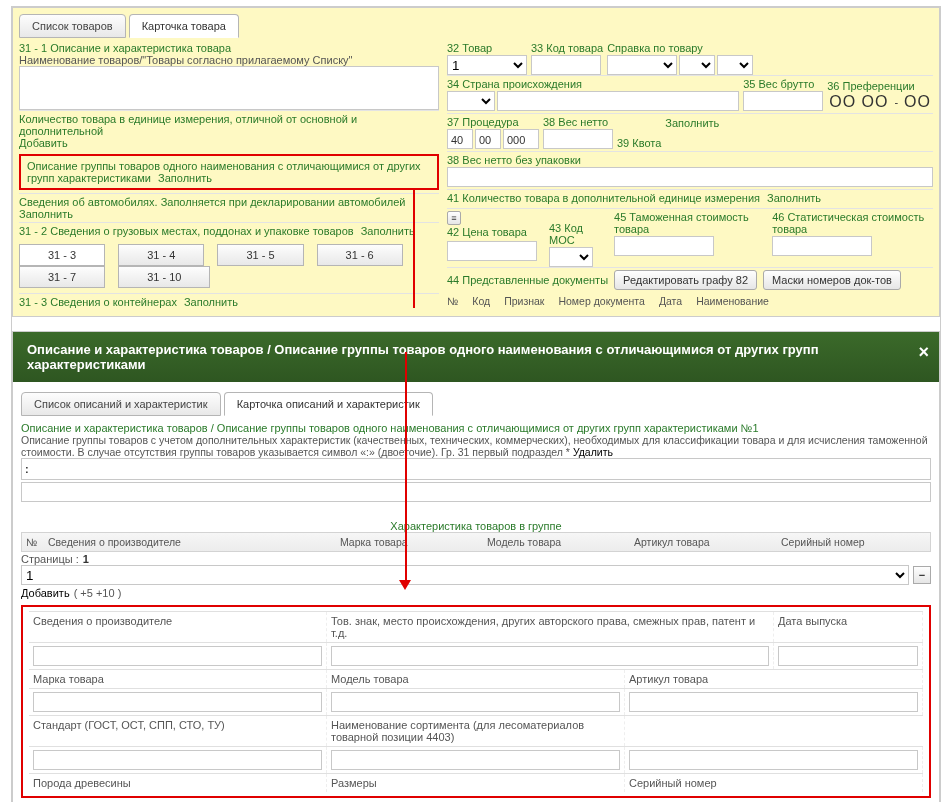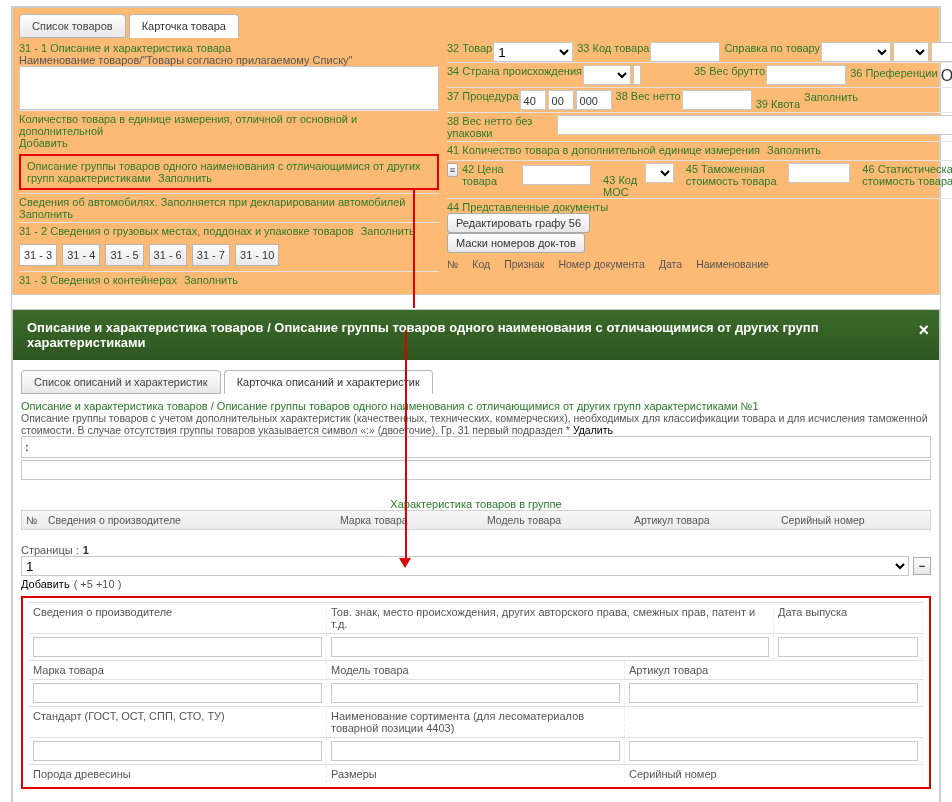--- a/index.html
+++ b/index.html
@@ -1,43 +1,43 @@
 <!DOCTYPE html>
 <html><head>
 <meta charset="utf-8">
 <style>
   * { box-sizing: border-box; font-family: Arial, sans-serif; }
   body { margin: 0; padding: 6px; background: #fff; font-size: 11px; color: #333; }
   .wrap { border: 1px solid #ccc; width: 930px; margin: 0 auto; }
 
-  .panel1 { position: relative; border: 1px solid #ccc; padding: 6px; background: #fdba74; }
+  .panel1 { position: relative; border: 1px solid #ccc; padding: 6px; background: #fef9c3; }
   .tabs { margin-bottom: 4px; }
   .tab { display: inline-block; padding: 5px 12px; border: 1px solid #b5b5b5; border-radius: 4px 4px 0 0; background: linear-gradient(#fdfdfd,#e8e8e8); color: #444; cursor: pointer; }
   .tab.active { background: #fff; border-bottom-color: #fff; color: #333; }
 
   .cols { display: flex; gap: 8px; }
   .col-l { flex: 0 0 420px; }
   .col-r { flex: 1 1 auto; }
 
   .sec { border-top: 1px solid #e3e3e3; padding: 2px 0; }
   .lbl-g { color: #2a7a2a; font-size: 11px; }
   .lbl { color: #555; font-size: 11px; }
   .lbl-s { font-size:10.5px; color:#555;}
   a.link { color: #2a7a2a; text-decoration: none; }
   a.linkb { color:#000; text-decoration:none; }
 
   .inp, .inpg { height: 20px; line-height:18px; padding:1px 3px; border:1px solid #c8c8c8; background:#fff; font-size:11px; }
   .field-row { display:flex; gap:4px; align-items:flex-end; flex-wrap:wrap; }
-  .field { display:flex; gap:1px; }
+  .field { display:flex; flex-direction:column; gap:1px; }
   .oo { font-size:16px; letter-spacing:1px; color:#333; padding:0 2px;}
 
   .redbox { border:2px solid #e00000; padding:4px 6px; margin:3px 0; }
 
   .numtabs { margin:5px 0; }
-  .numtab { display:inline-block; padding:4px 4px; border:1px solid #b5b5b5; background:linear-gradient(#fdfdfd,#e8e8e8); cursor:pointer; margin-right:2px; }
+  .numtab { display:inline-block; padding:4px 28px; border:1px solid #b5b5b5; background:linear-gradient(#fdfdfd,#e8e8e8); cursor:pointer; margin-right:10px; }
   .numtab.active { background:#fff; }
 
   .row-line { display:flex; gap:12px; border-top:1px solid #e3e3e3; padding-top:2px; margin-top:2px; }
   .btn { display:inline-block; padding:3px 8px; border:1px solid #aaa; border-radius:3px; background:linear-gradient(#fefefe,#e6e6e6); color:#333; cursor:pointer; font-size:11px; }
   .ico { display:inline-block; width:14px; height:14px; border:1px solid #aaa; border-radius:2px; background:linear-gradient(#fefefe,#e6e6e6); font-size:9px; text-align:center; line-height:12px; margin-right:3px;}
 
   .legend { display:flex; gap:14px; flex-wrap:wrap; padding:3px 0; font-size:10.5px; color:#555;}
 
   
   .panel2 { border:1px solid #ccc; margin-top:14px; }
@@ -193,23 +193,23 @@
           <div class="field">
               <span class="lbl-g" style="white-space:pre-line;">45 Таможенная стоимость товара</span>
             <div class="inp" style="width:100px;"></div>
             </div>
           <div class="field">
               <span class="lbl-g" style="white-space:pre-line;">46 Статистическая стоимость товара</span>
             <div class="inp" style="width:100px;"></div>
             </div>
         </div>
 
-        <div class="sec" style="display:flex;align-items:flex-start;flex-direction:column;">
+        <div class="sec" style="display:flex;align-items:center;gap:6px;">
           <span class="lbl-g">44 Представленные документы</span>
-          <span class="btn">Редактировать графу 56</span>
+          <span class="btn">Редактировать графу 82</span>
           <span class="btn">Маски номеров док-тов</span>
         </div>
         <div class="legend">
           <span>№</span>
           <span>Код</span>
           <span>Признак</span>
           <span>Номер документа</span>
           <span>Дата</span>
           <span>Наименование</span>
         </div>
@@ -241,21 +241,21 @@
 
       <div class="lbl-g" style="margin-top:18px;text-align:center;">Характеристика товаров в группе</div>
       <div class="table-head">
         <div class="th-cell" style="flex:0 0 20px;">№</div>
         <div class="th-cell" style="flex:2;">Сведения о производителе</div>
         <div class="th-cell">Марка товара</div>
         <div class="th-cell">Модель товара</div>
         <div class="th-cell">Артикул товара</div>
         <div class="th-cell">Серийный номер</div>
       </div>
-      <div class="row-flex" style="margin-top:14px;">
+      <div class="row-flex" style="margin-top:1px;">
         <span class="lbl">Страницы :</span>
         <b>1</b>
       </div>
       <div class="row-flex">
         <select class="sel" style="flex:1;"><option>1</option></select>
         <span class="minus">−</span>
       </div>
       <div class="row-flex" style="margin-top:2px;">
         <a class="linkb">Добавить</a>
         <span class="lbl">( +5   +10 )</span>

